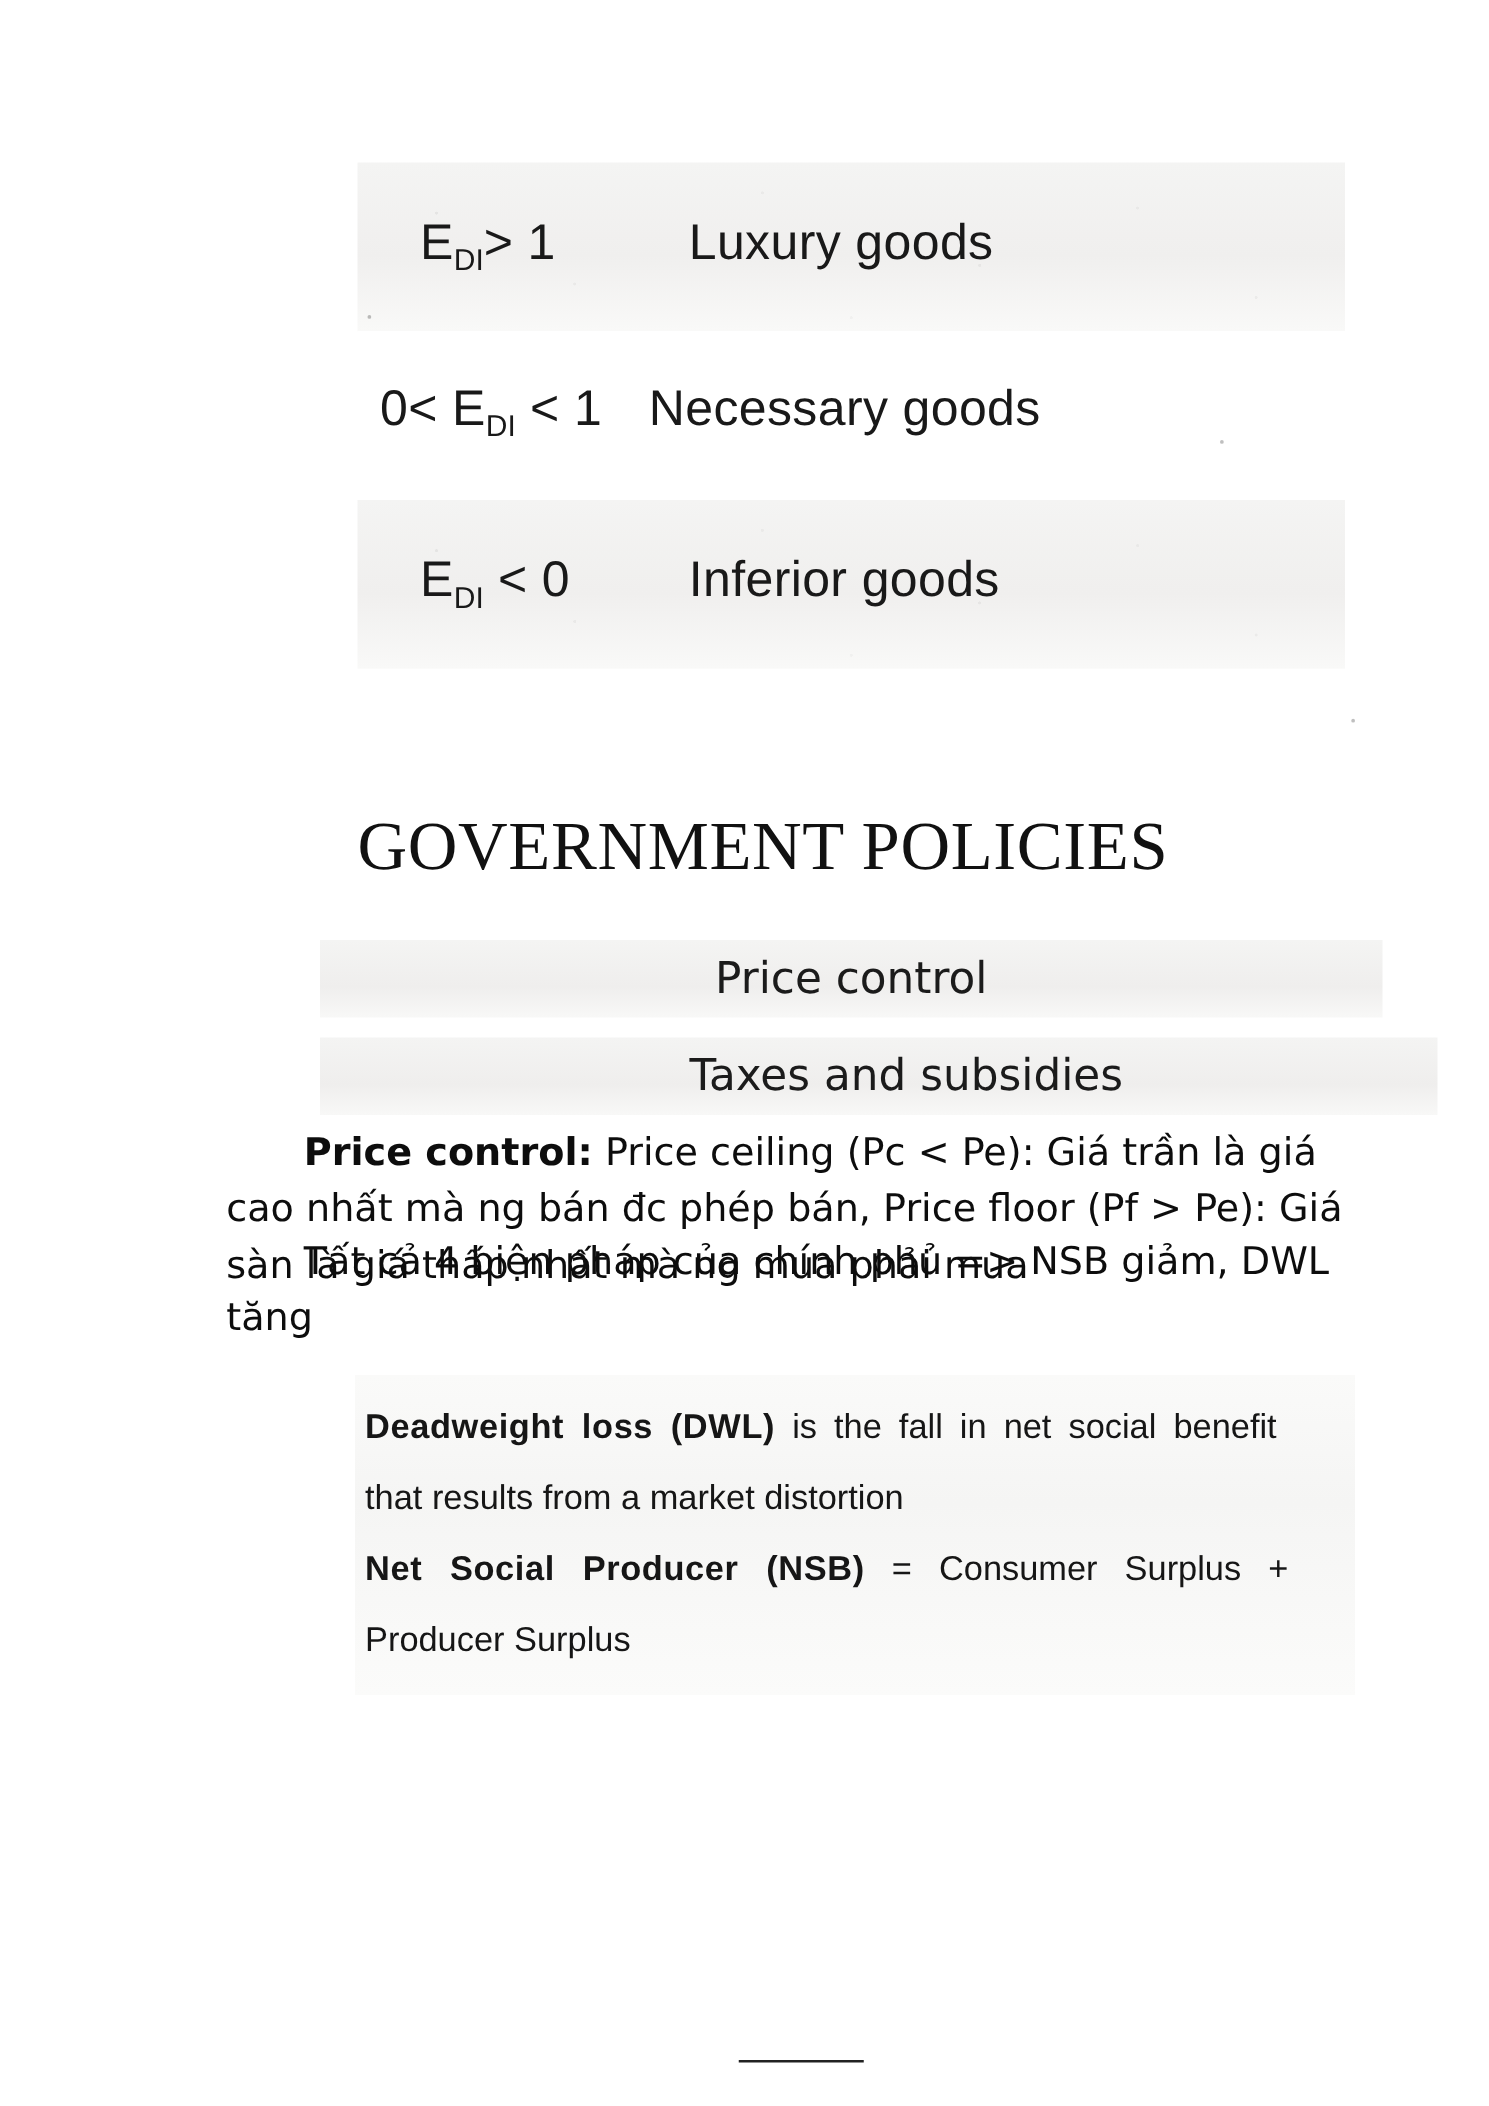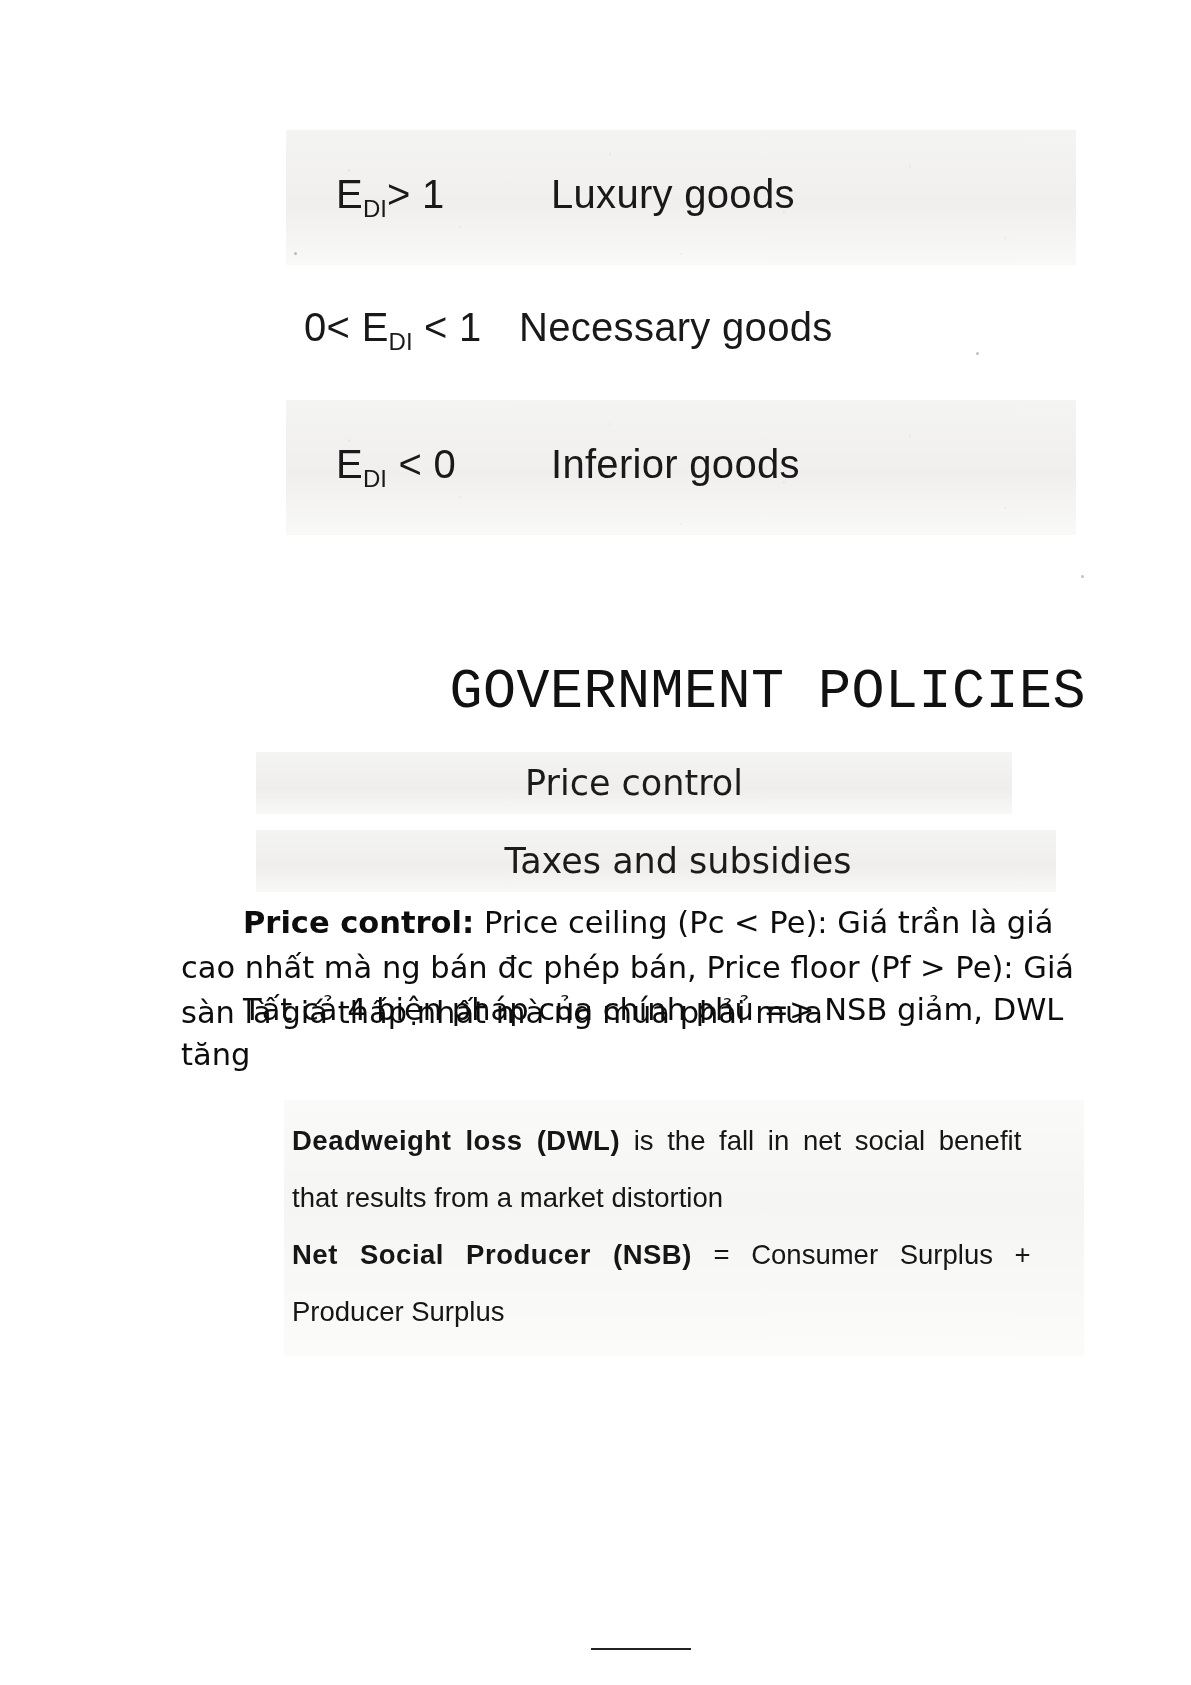--- a/index.html
+++ b/index.html
@@ -69,34 +69,34 @@
   .sub {
     font-size: 24px;
     vertical-align: sub;
     letter-spacing: 0;
   }
 
   
   .gov-title {
     position: absolute;
     left: 240px;
-    top: 661px;
+    top: 645px;
     width: 800px;
-    text-align: right;
-    font-family: Liberation Mono, monospace;
+    text-align: left;
+    font-family: Liberation Serif, serif;
     font-size: 55px;
     font-weight: 400;
     letter-spacing: .5px;
     color: #111;
   }
 
   .band {
     position: absolute;
     left: 210px;
-    width: 756px;
+    width: 850px;
     background: linear-gradient(180deg, #f4f4f3 0%, #efeeed 60%, #f8f8f7 100%);
   }
   .band-text {
     text-align: center;
     font-family: "DejaVu Sans", sans-serif;
     color: #1b1b1b;
   }
 
   
   .typed {

